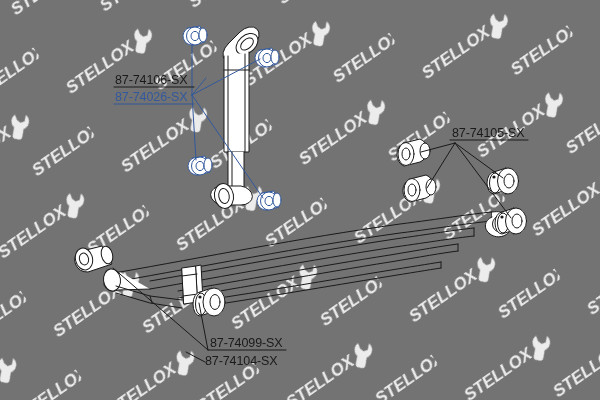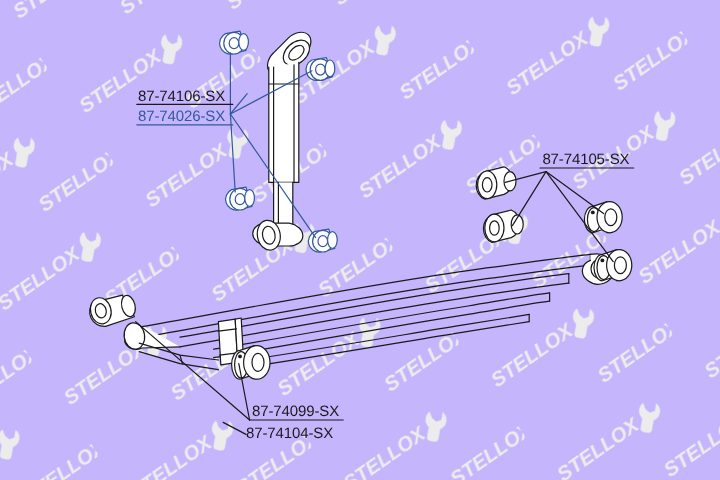--- a/index.html
+++ b/index.html
@@ -4,21 +4,21 @@
 <style>
   html, body {
     margin: 0;
     padding: 0;
     background: #ffffff;
   }
   #page {
     position: relative;
     width: 600px;
     height: 400px;
-    background: #c4b5fd;
+    background: #737373;
     overflow: hidden;
     font-family: "Liberation Sans", sans-serif;
   }
   #watermark-layer {
     position: absolute;
     left: 0; top: 0;
     width: 600px; height: 400px;
     pointer-events: none;
   }
   #diagram-layer {

